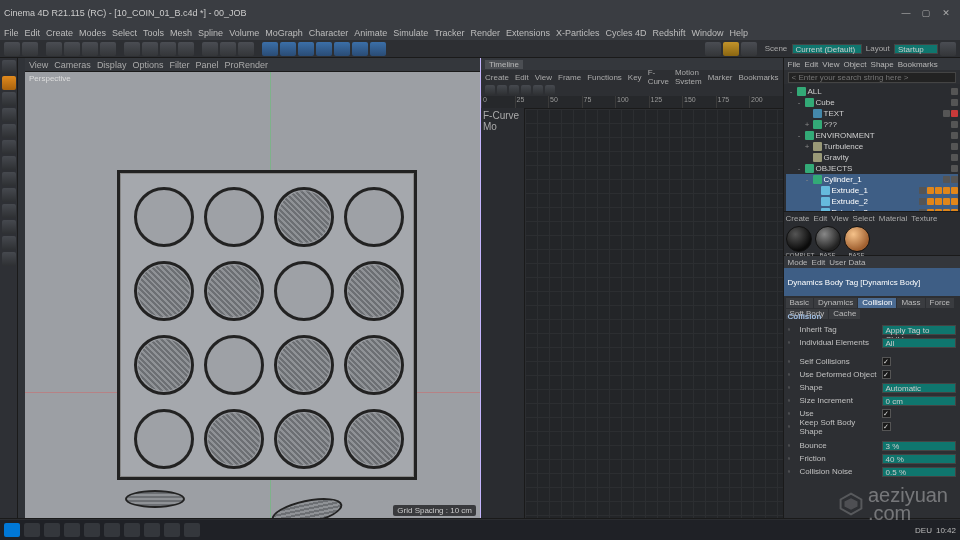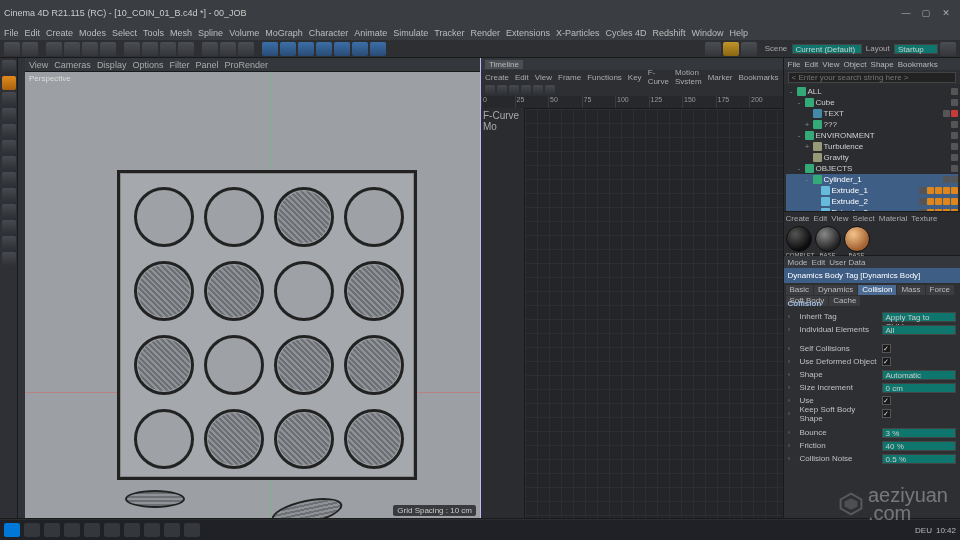--- a/index.html
+++ b/index.html
@@ -63,21 +63,21 @@
   .tag.on  { background: #e0861a; }
   .tag.gr  { background: #555; }
   .tag.rd  { background: #c83a3a; }
   .mat-pane { height: 44px; background: #2a2c30; border-bottom: 1px solid #1a1a1a; padding: 2px; }
   .mat-pane .tabs { height: 10px; font-size: 8px; display: flex; gap: 4px; color: #aaa; }
   .mat-row { display: flex; gap: 3px; margin-top: 2px; }
   .matball { width: 26px; height: 26px; border-radius: 50%; border: 1px solid #111; }
   .matlbl { font-size: 6px; text-align: center; width: 26px; color: #aaa; }
   .attr { flex: 1; background: #2d2f33; display: flex; flex-direction: column; font-size: 8px; }
   .attr-tabs { height: 12px; background: #34373c; display: flex; gap: 4px; padding: 0 4px; align-items: center; }
-  .attr-title { height: 15px; background: #3e5e85; color: #fff; padding: 0 4px; display: flex; align-items: center; }
+  .attr-title { height: 28px; background: #3e5e85; color: #fff; padding: 0 4px; display: flex; align-items: center; }
   .attr-subtabs { height: 12px; display: flex; gap: 1px; padding: 2px 2px 0 2px; flex-wrap: wrap; }
   .attr-subtabs span { background: #3a3c40; padding: 0 4px; height: 10px; line-height: 10px; color: #bbb; }
   .attr-subtabs span.active { background: #4b6b92; color: #fff; }
   .attr-body { flex: 1; padding: 3px 4px; display: flex; flex-direction: column; gap: 2px; color: #c0c0c0; }
   .attr-row { display: flex; align-items: center; gap: 4px; height: 11px; }
   .attr-row .albl { flex: 0 0 78px; }
   .chk { width: 9px; height: 9px; background: #1a1a1a; border: 1px solid #555; display: inline-flex; align-items: center; justify-content: center; font-size: 7px; color: #ddd; }
   .ainput { flex: 1; height: 10px; background: #0f766e; border: 1px solid #444; color: #ccc; font-size: 8px; padding: 0 3px; }
   .section { color: #9fbce0; font-weight: bold; }
   .mini-timeline { height: 12px; background: #2b2d31; display: flex; align-items: center; font-size: 7px; color: #999; border-top: 1px solid #1a1a1a; }

